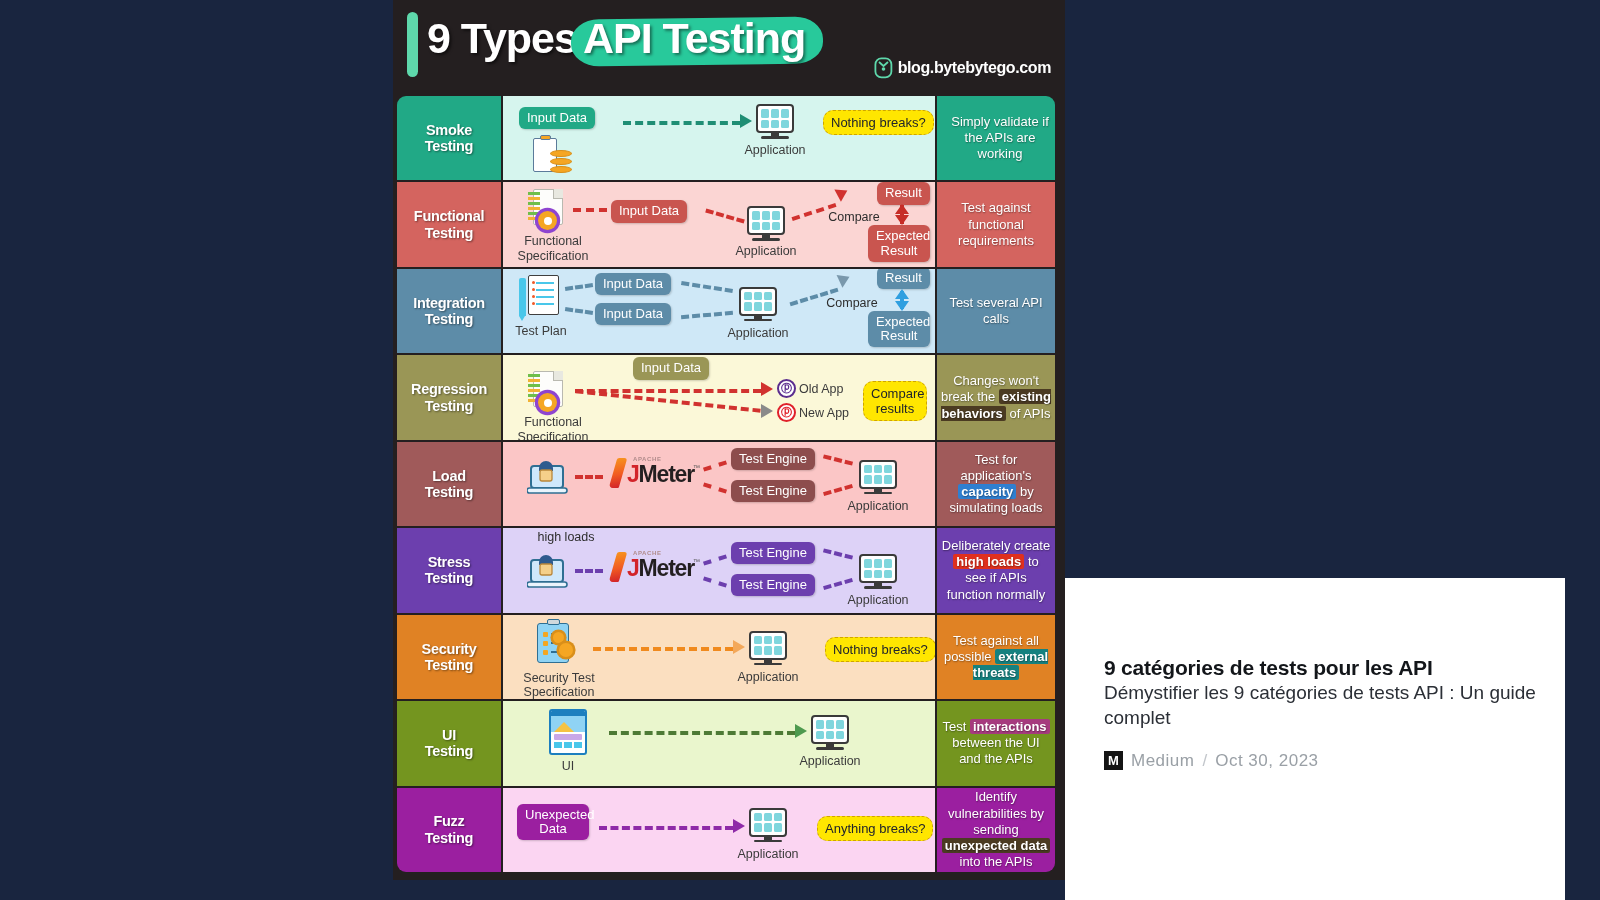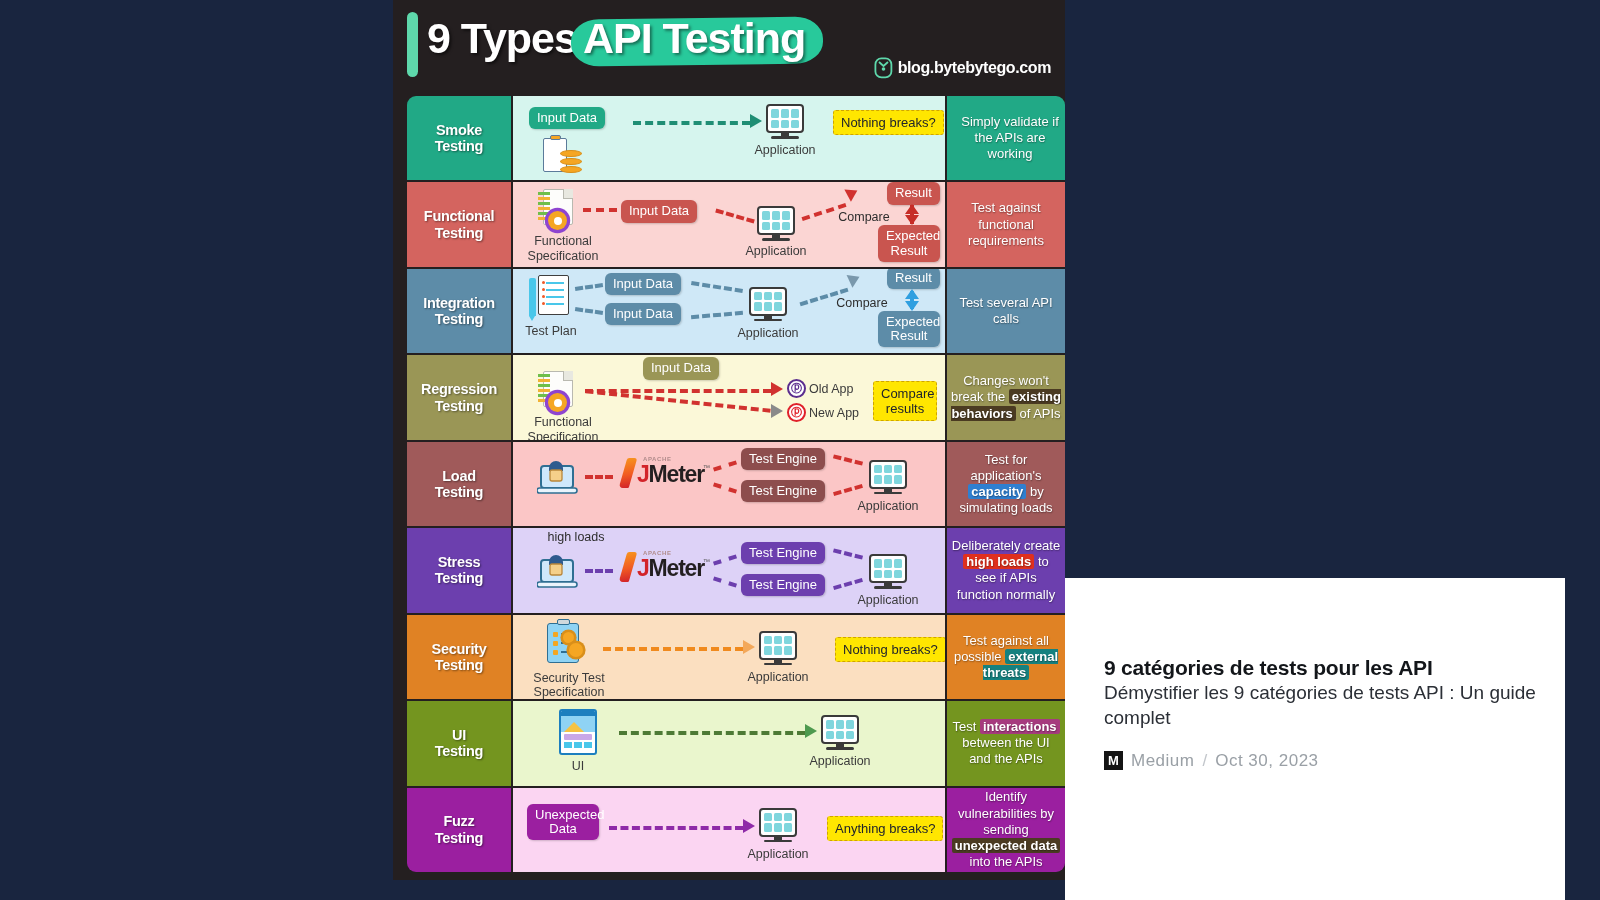--- a/index.html
+++ b/index.html
@@ -42,21 +42,21 @@
   #watermark {
     position:absolute; right:14px; top:57px;
     display:flex; align-items:center; gap:5px;
   }
   #watermark .wm-text {
     color:#fff; font-size:16px; font-weight:bold; letter-spacing:-.4px;
   }
 
   
   #grid {
-    position:absolute; left:14px; top:96px; width:658px; height:776px;
+    position:absolute; left:4px; top:96px; width:658px; height:776px;
     display:flex; flex-direction:column; gap:2px;
   }
   .row { display:flex; flex:1; gap:2px; min-height:0; }
   .cell-label {
     width:104px; flex:0 0 104px;
     display:flex; align-items:center; justify-content:center; text-align:center;
     color:#fff; font-weight:bold; font-size:14.5px; line-height:1.12;
     letter-spacing:-.3px; text-shadow:1px 1px 2px rgba(0,0,0,.45);
   }
   .cell-diagram { flex:1 1 auto; position:relative; overflow:hidden; }
@@ -75,21 +75,21 @@
 
   
   .chip {
     position:absolute; color:#fff; font-size:13px; line-height:1.1;
     padding:4px 8px; border-radius:6px; text-align:center; white-space:nowrap;
     box-shadow:1px 1px 2px rgba(0,0,0,.18);
   }
   .chip.two { white-space:normal; }
   .yellowbox {
     position:absolute; background:#ffe600; color:#20242b; font-size:13px;
-    padding:4px 7px; border:1.6px dashed #cfa400; border-radius:3px;
+    padding:4px 7px; border:1.6px dashed #cfa400; border-radius:10px;
     white-space:nowrap; text-align:center;
   }
   .caption {
     position:absolute; color:#3b3b3b; font-size:12.5px; line-height:1.15;
     text-align:center; white-space:nowrap;
   }
   .caption.two { white-space:normal; }
   .dashline {
     position:absolute; height:0; border-top-width:4px; border-top-style:dashed;
   }

